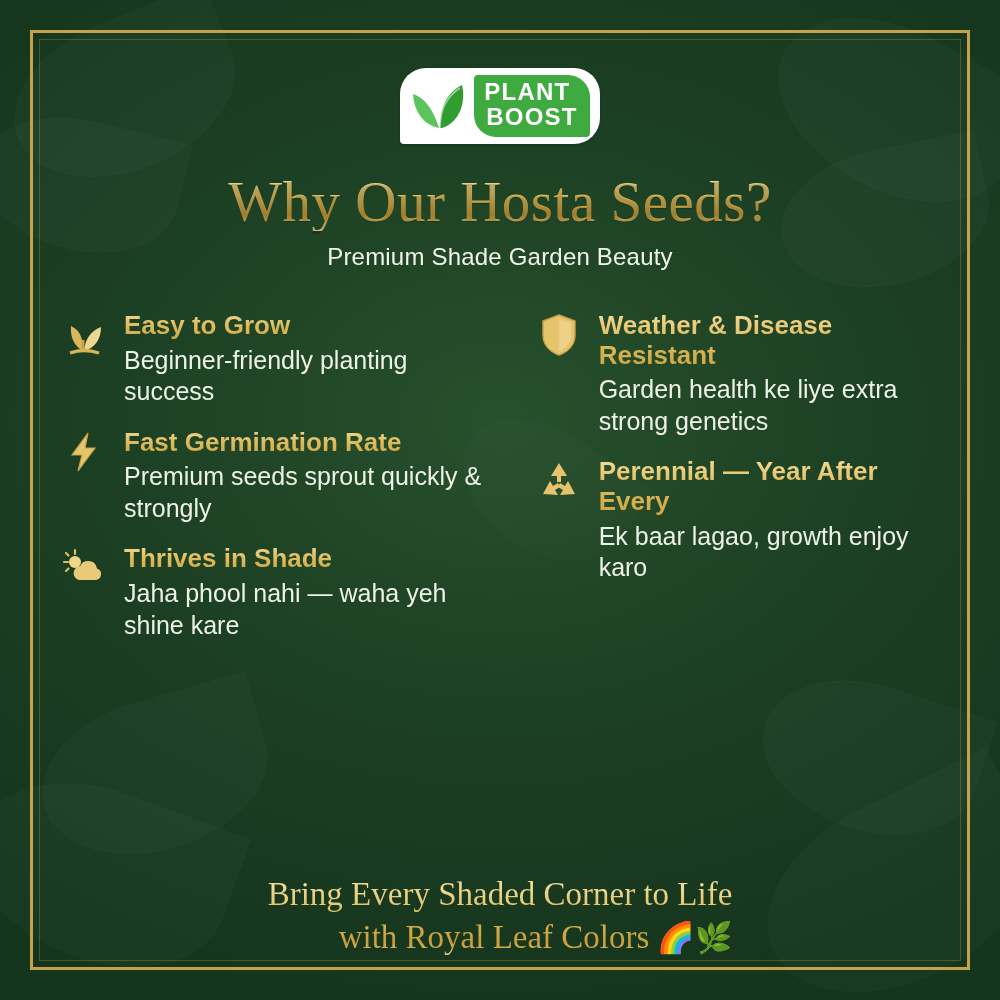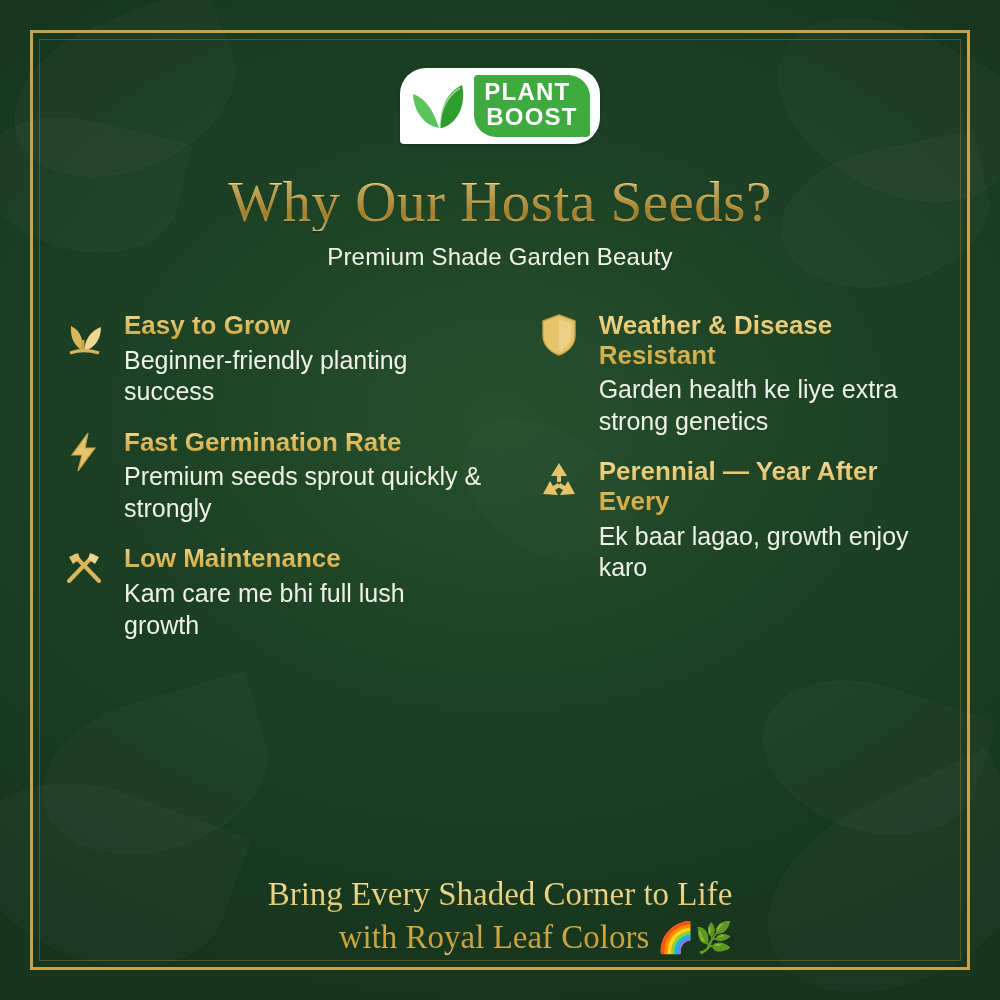--- a/index.html
+++ b/index.html
@@ -226,37 +226,40 @@
             <svg width="40" height="42" viewBox="0 0 40 42">
               <path d="M24 2 L8 24 H18 L14 40 L31 17 H21 L24 2 Z" fill="#e6c46c" stroke="#c8a24a" stroke-width="1.2"></path>
             </svg>
           </div>
           <div class="f-body">
             <div class="f-title">Fast Germination Rate</div>
             <div class="f-desc">Premium seeds sprout quickly &amp; strongly</div>
           </div>
         </div>
 
-
-        <div class="feature">
-          <div class="f-icon">
-            <svg width="44" height="40" viewBox="0 0 44 40">
-              <g stroke="#d9b659" stroke-width="4" stroke-linecap="round">
-                <path d="M7 33 L31 8"></path>
-                <path d="M37 33 L13 8"></path>
+        <div class="feature">
+          <div class="f-icon">
+            <svg width="46" height="40" viewBox="0 0 46 40">
+              <circle cx="14" cy="14" r="6" fill="#eed78d"></circle>
+              <g stroke="#e0bd5f" stroke-width="2.2" stroke-linecap="round">
+                <path d="M14 2 v4"></path>
+                  <path d="M4 14 h-0.2"></path>
+                  <path d="M5 5 l2.5 2.5"></path>
+                <path d="M3 14 h4"></path>
+                  <path d="M5 23 l2.5 -2.5"></path>
               </g>
-              <path d="M28 5 l9 4 -4 7 -7 -5 Z" fill="#efd78f"></path>
-              <path d="M16 5 l-9 4 4 7 7 -5 Z" fill="#e6c46c"></path>
-            </svg>
-          </div>
-          <div class="f-body">
-            <div class="f-title">Low Maintenance</div>
-            <div class="f-desc">Kam care me bhi full lush growth</div>
-          </div>
-        </div>
+              <path d="M18 32 a7 7 0 0 1 1 -13.8 a9 9 0 0 1 17 2.2 a6 6 0 0 1 -1 11.6 Z" fill="#e8ca79"></path>
+            </svg>
+          </div>
+          <div class="f-body">
+            <div class="f-title">Thrives in Shade</div>
+            <div class="f-desc">Jaha phool nahi — waha yeh shine kare</div>
+          </div>
+        </div>
+
 
       </div>
 
       <div class="col right">
 
 
         <div class="feature">
           <div class="f-icon">
             <svg width="40" height="44" viewBox="0 0 40 44">
               <path d="M20 2 L36 8 V22 C36 32 29 39 20 42 C11 39 4 32 4 22 V8 Z" fill="#e6c46c" stroke="#c8a24a" stroke-width="1.4"></path>

